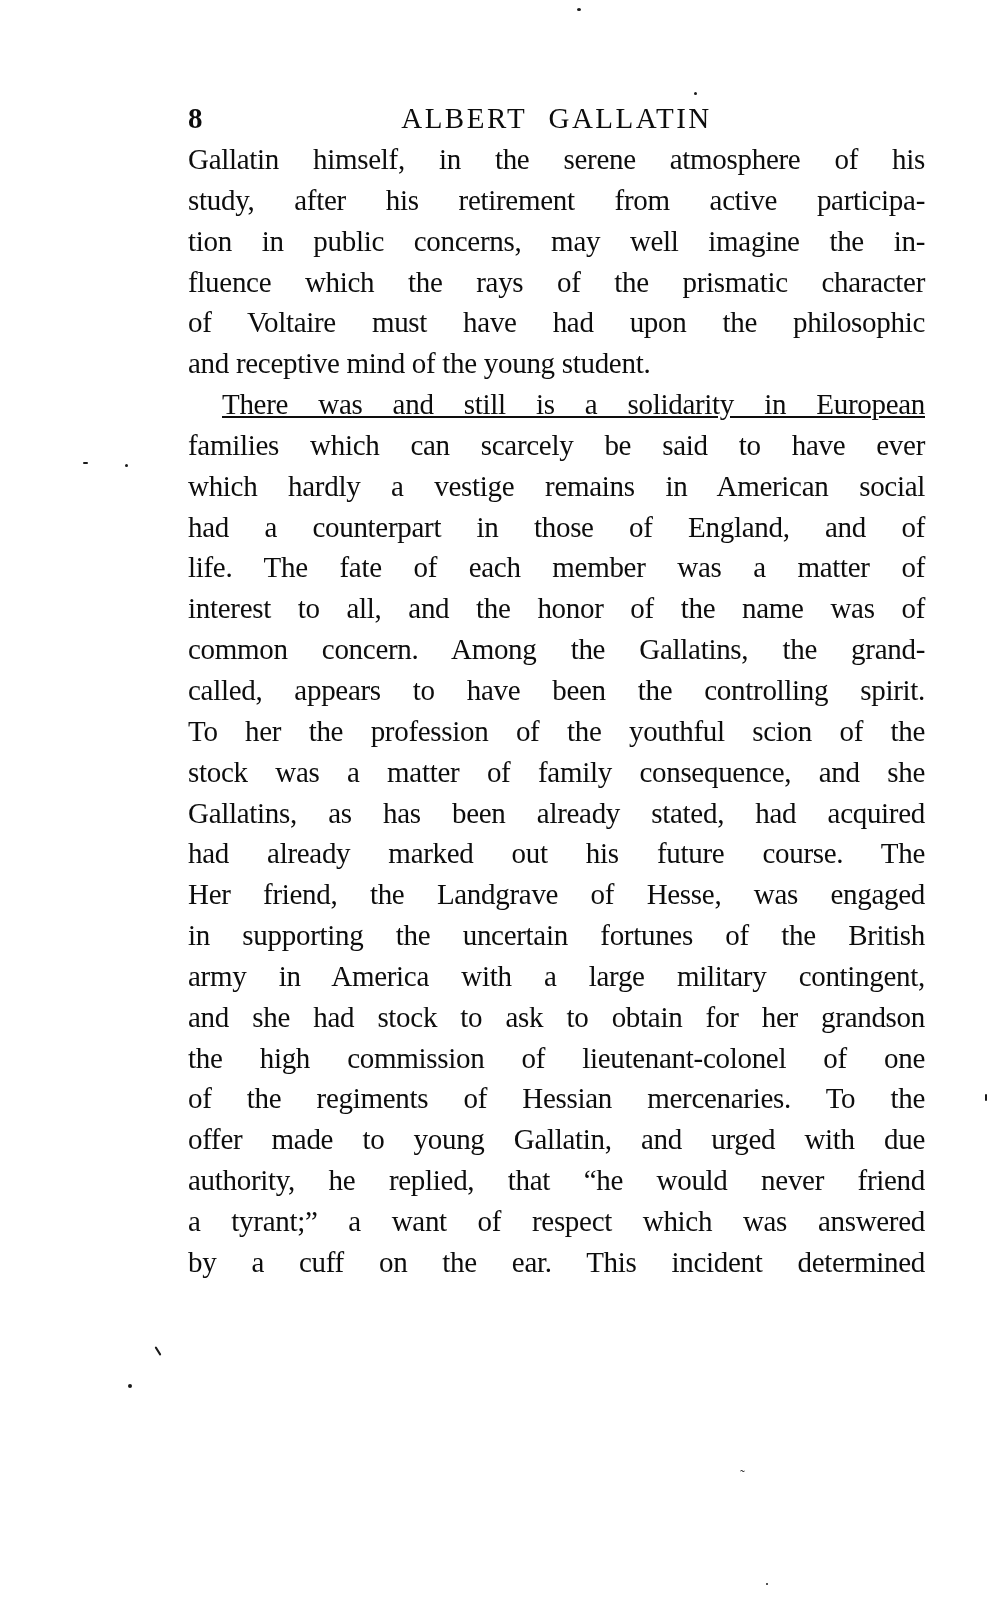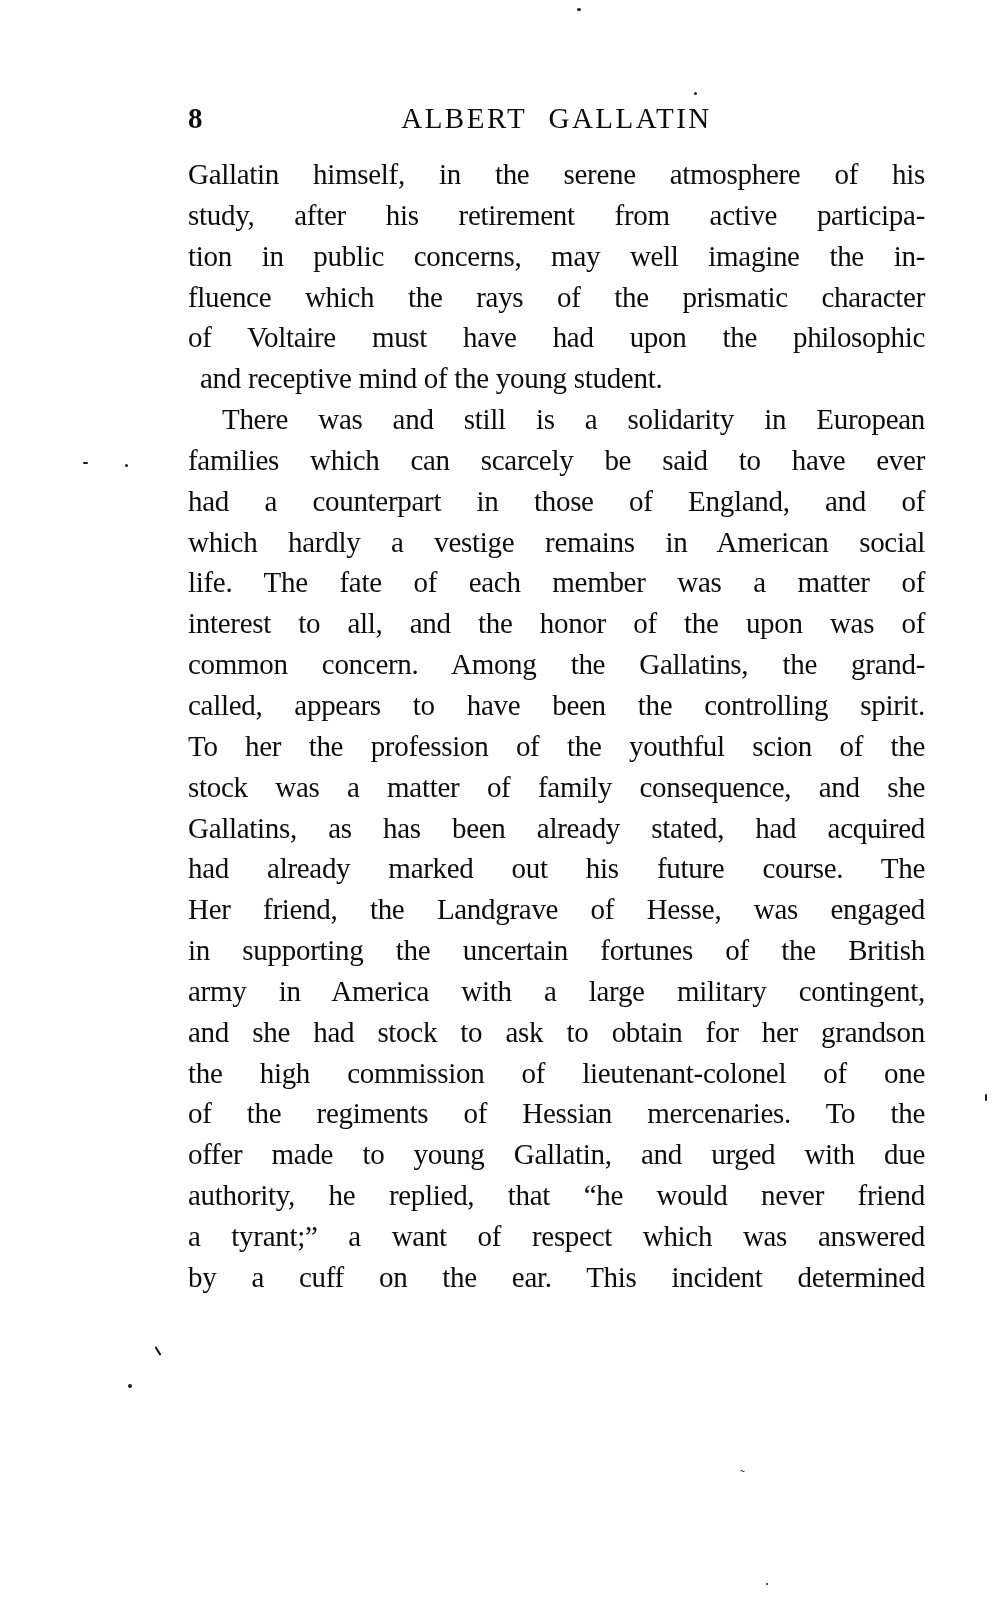--- a/index.html
+++ b/index.html
@@ -34,38 +34,38 @@
     left: 0px;
     top: 0px;
     letter-spacing: 0;
     word-spacing: 0;
     font-size: 29px;
     font-weight: 700;
   }
   .body-text {
     position: absolute;
     left: 188px;
-    top: 154px;
+    top: 139px;
     width: 737px;
     font-size: 29px;
     letter-spacing: -0.3px;
   }
   .line {
     height: 40.85px;
     line-height: 40.85px;
     text-align: justify;
     text-align-last: justify;
     white-space: nowrap;
   }
   .line.short {
     text-align-last: left;
-    margin-left: 12px;
   }
   .line.indent {
     text-indent: 34px;
+    text-decoration: underline;
   }
   .speck {
     position: absolute;
     background: #1a1a1a;
     border-radius: 50%;
   }
   .speck.bar {
     border-radius: 1px;
   }
   .speck.glyph {
@@ -87,24 +87,24 @@
 
   <div class="body-text">
       <div class="line">Gallatin himself, in the serene atmosphere of his</div>
       <div class="line">study, after his retirement from active participa-</div>
       <div class="line">tion in public concerns, may well imagine the in-</div>
       <div class="line">fluence which the rays of the prismatic character</div>
       <div class="line">of Voltaire must have had upon the philosophic</div>
       <div class="line short">and receptive mind of the young student.</div>
       <div class="line indent">There was and still is a solidarity in European</div>
       <div class="line">families which can scarcely be said to have ever</div>
+      <div class="line">which hardly a vestige remains in American social</div>
       <div class="line">had a counterpart in those of England, and of</div>
-      <div class="line">which hardly a vestige remains in American social</div>
       <div class="line">life.  The fate of each member was a matter of</div>
-      <div class="line">interest to all, and the honor of the upon was of</div>
+      <div class="line">interest to all, and the honor of the name was of</div>
       <div class="line">common concern.  Among the Gallatins, the grand-</div>
       <div class="line">called, appears to have been the controlling spirit.</div>
       <div class="line">To her the profession of the youthful scion of the</div>
       <div class="line">stock was a matter of family consequence, and she</div>
       <div class="line">Gallatins, as has been already stated, had acquired</div>
       <div class="line">had already marked out his future course.  The</div>
       <div class="line">Her friend, the Landgrave of Hesse, was engaged</div>
       <div class="line">in supporting the uncertain fortunes of the British</div>
       <div class="line">army in America with a large military contingent,</div>
       <div class="line">and she had stock to ask to obtain for her grandson</div>

